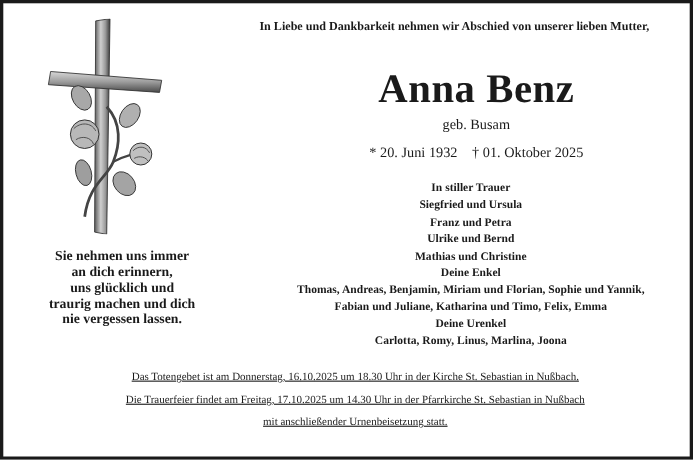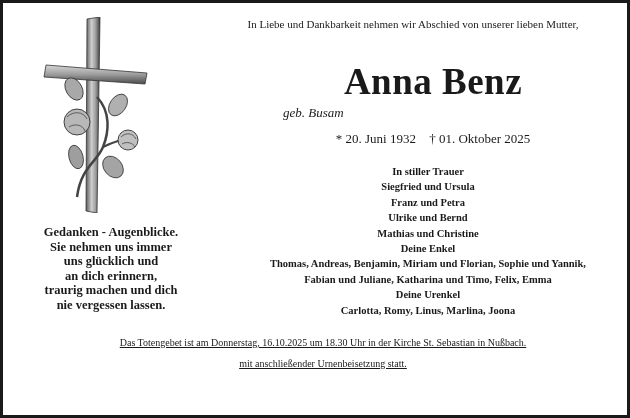--- a/index.html
+++ b/index.html
@@ -1,20 +1,20 @@
 <!DOCTYPE html>
 <html><head>
   <meta charset="utf-8">
   <style>
     html, body { margin:0; padding:0; background:#ffffff; }
     body { width:630px; height:418px; overflow:hidden; position:relative; font-family:"Liberation Serif","DejaVu Serif",serif; color:#1a1a1a; }
     .frame { position:absolute; left:0; top:0; width:630px; height:418px; box-sizing:border-box; border:3px solid #1a1a1a; border-right-width:3px; background:#fff; }
-    .intro { position:absolute; left:220px; top:12px; width:380px; text-align:center; font-size:11px; line-height:18px; }
+    .intro { position:absolute; left:220px; top:12px; width:380px; text-align:center; font-size:11px; line-height:18px;font-weight:bold; }
     .name { position:absolute; left:280px; top:58px; width:300px; text-align:center; font-size:37px; line-height:42px; letter-spacing:0.5px;font-weight:bold; }
-    .geb { position:absolute; left:280px; top:102px; width:300px; text-align:left; font-size:13px; line-height:16px;font-style:italic; }
+    .geb { position:absolute; left:280px; top:102px; width:300px; text-align:center; font-size:13px; line-height:16px; }
     .dates { position:absolute; left:280px; top:128px; width:300px; text-align:center; font-size:13px; line-height:16px; }
     .dates span { margin:0 5px; }
     .mourners { position:absolute; left:220px; top:161px; width:410px; text-align:center; font-size:10.5px; font-weight:bold; line-height:15.4px; }
     .poem { position:absolute; left:8px; top:222px; width:200px; text-align:center; font-size:12.5px; font-weight:bold; line-height:14.6px; }
     .services { position:absolute; left:40px; top:330px; width:560px; text-align:center; font-size:10px; line-height:20.5px;text-decoration:underline; }
     .cross { position:absolute; left:38px; top:14px; width:110px; height:196px; }
   </style>
 </head>
 <body>
 
@@ -71,26 +71,26 @@
     <div>Ulrike und Bernd</div>
     <div>Mathias und Christine</div>
     <div>Deine Enkel</div>
     <div>Thomas, Andreas, Benjamin, Miriam und Florian, Sophie und Yannik,</div>
     <div>Fabian und Juliane, Katharina und Timo, Felix, Emma</div>
     <div>Deine Urenkel</div>
     <div>Carlotta, Romy, Linus, Marlina, Joona</div>
   </div>
 
   <div class="poem">
-    <div>Gedanken - Augenblicke.</div>
     <div>Sie nehmen uns immer</div>
+    <div>an dich erinnern,</div>
     <div>uns glücklich und</div>
-    <div>an dich erinnern,</div>
     <div>traurig machen und dich</div>
     <div>nie vergessen lassen.</div>
   </div>
 
   <div class="services">
     <div>Das Totengebet ist am Donnerstag, 16.10.2025 um 18.30 Uhr in der Kirche St. Sebastian in Nußbach.</div>
+    <div>Die Trauerfeier findet am Freitag, 17.10.2025 um 14.30 Uhr in der Pfarrkirche St. Sebastian in Nußbach</div>
     <div>mit anschließender Urnenbeisetzung statt.</div>
   </div>
 
 </div>
 
 </body></html>

